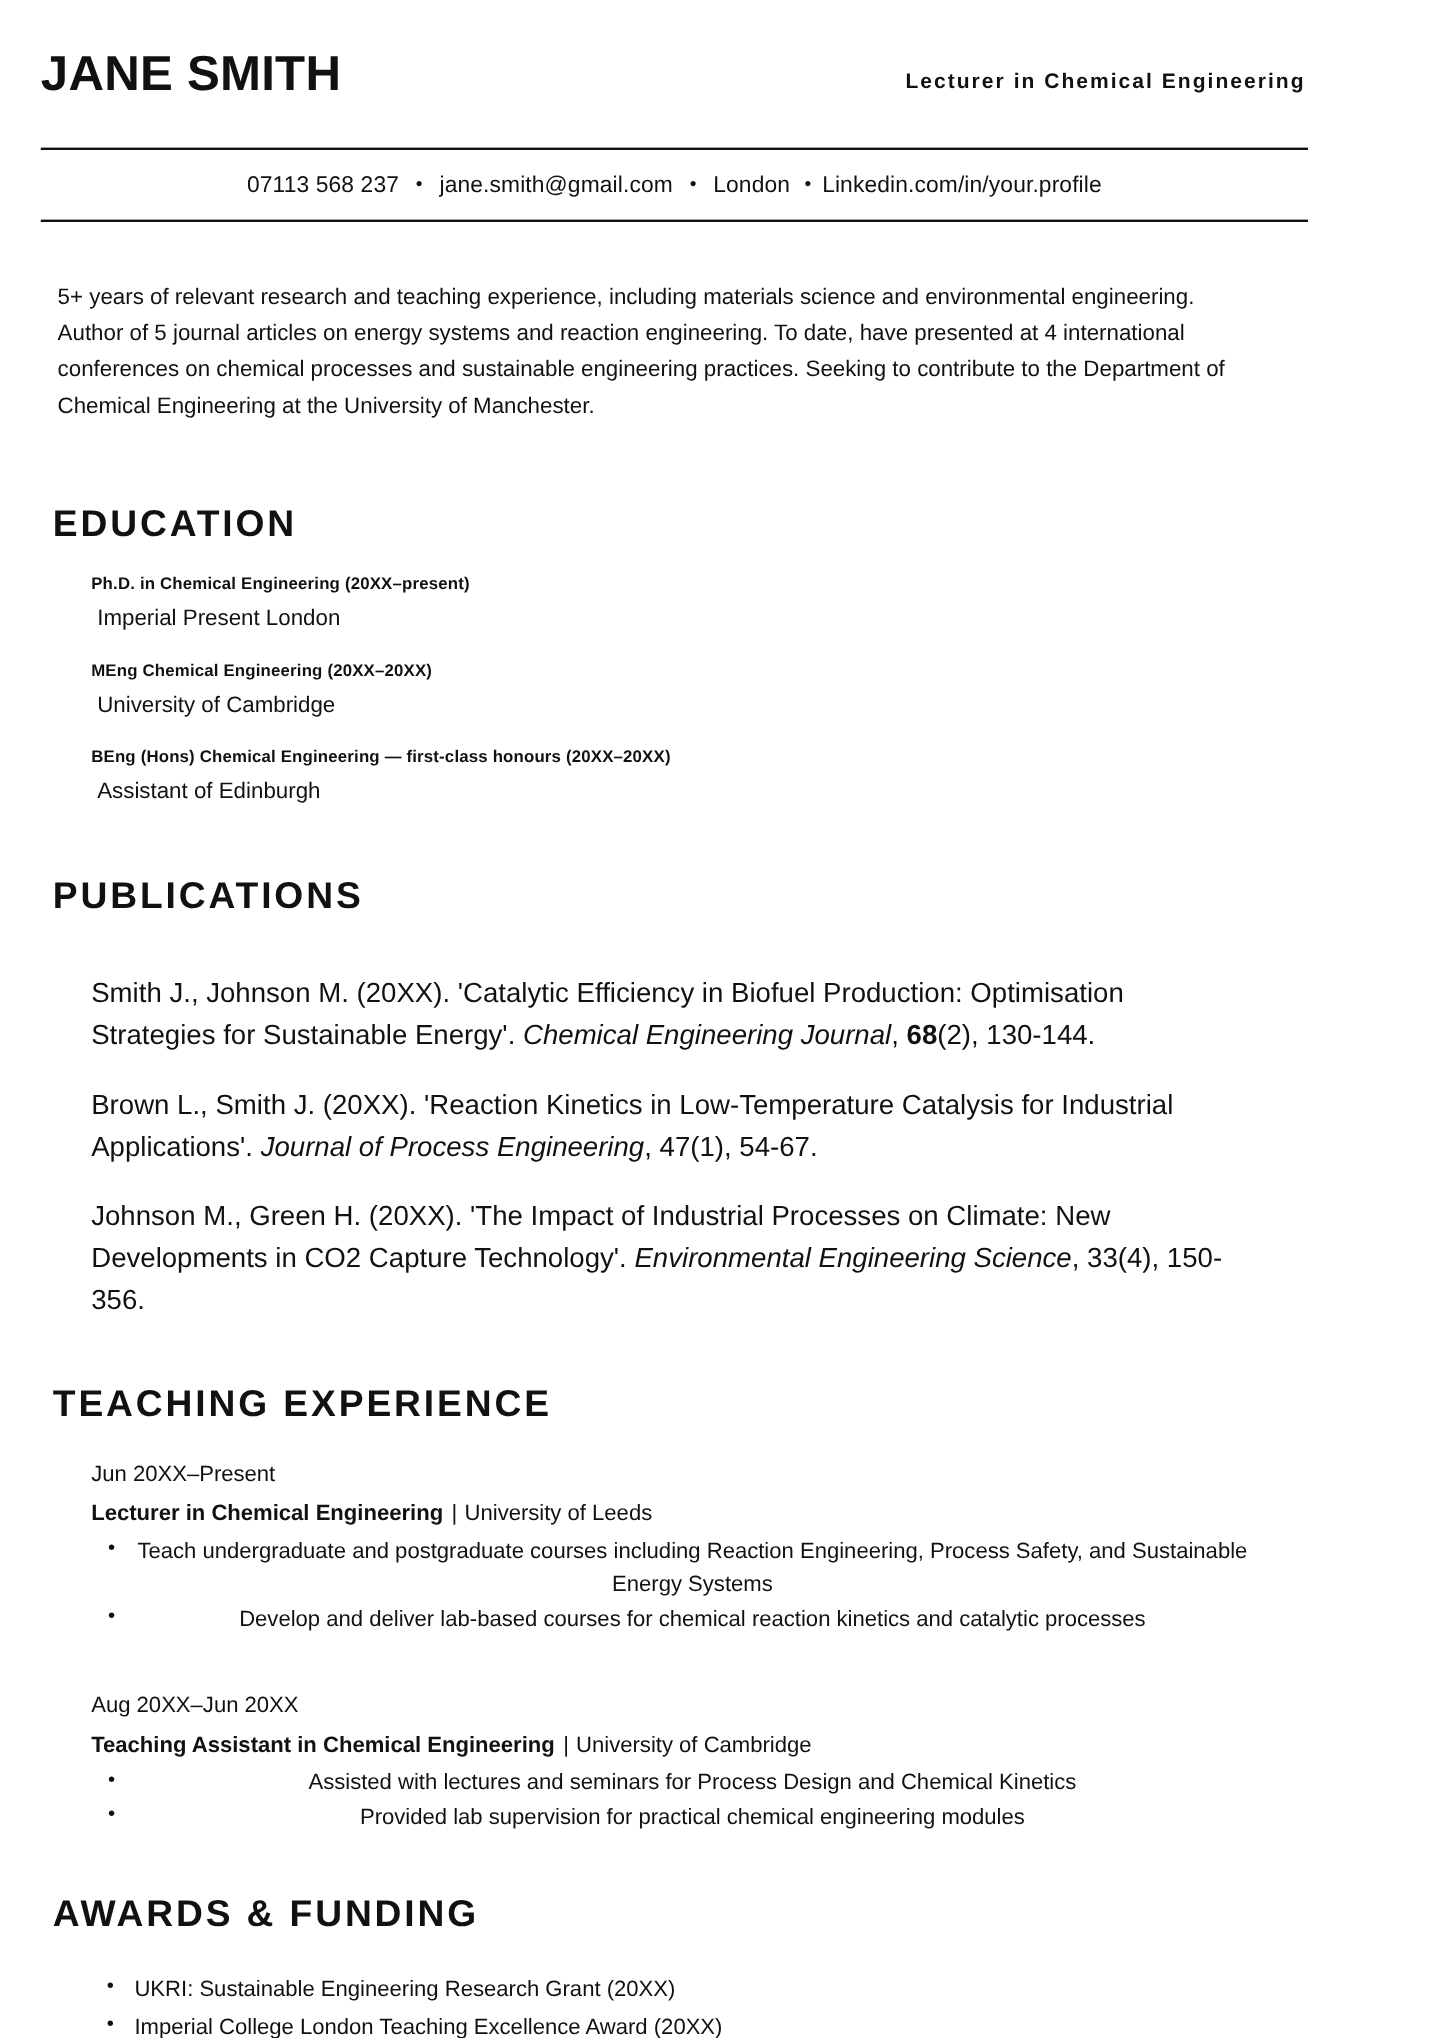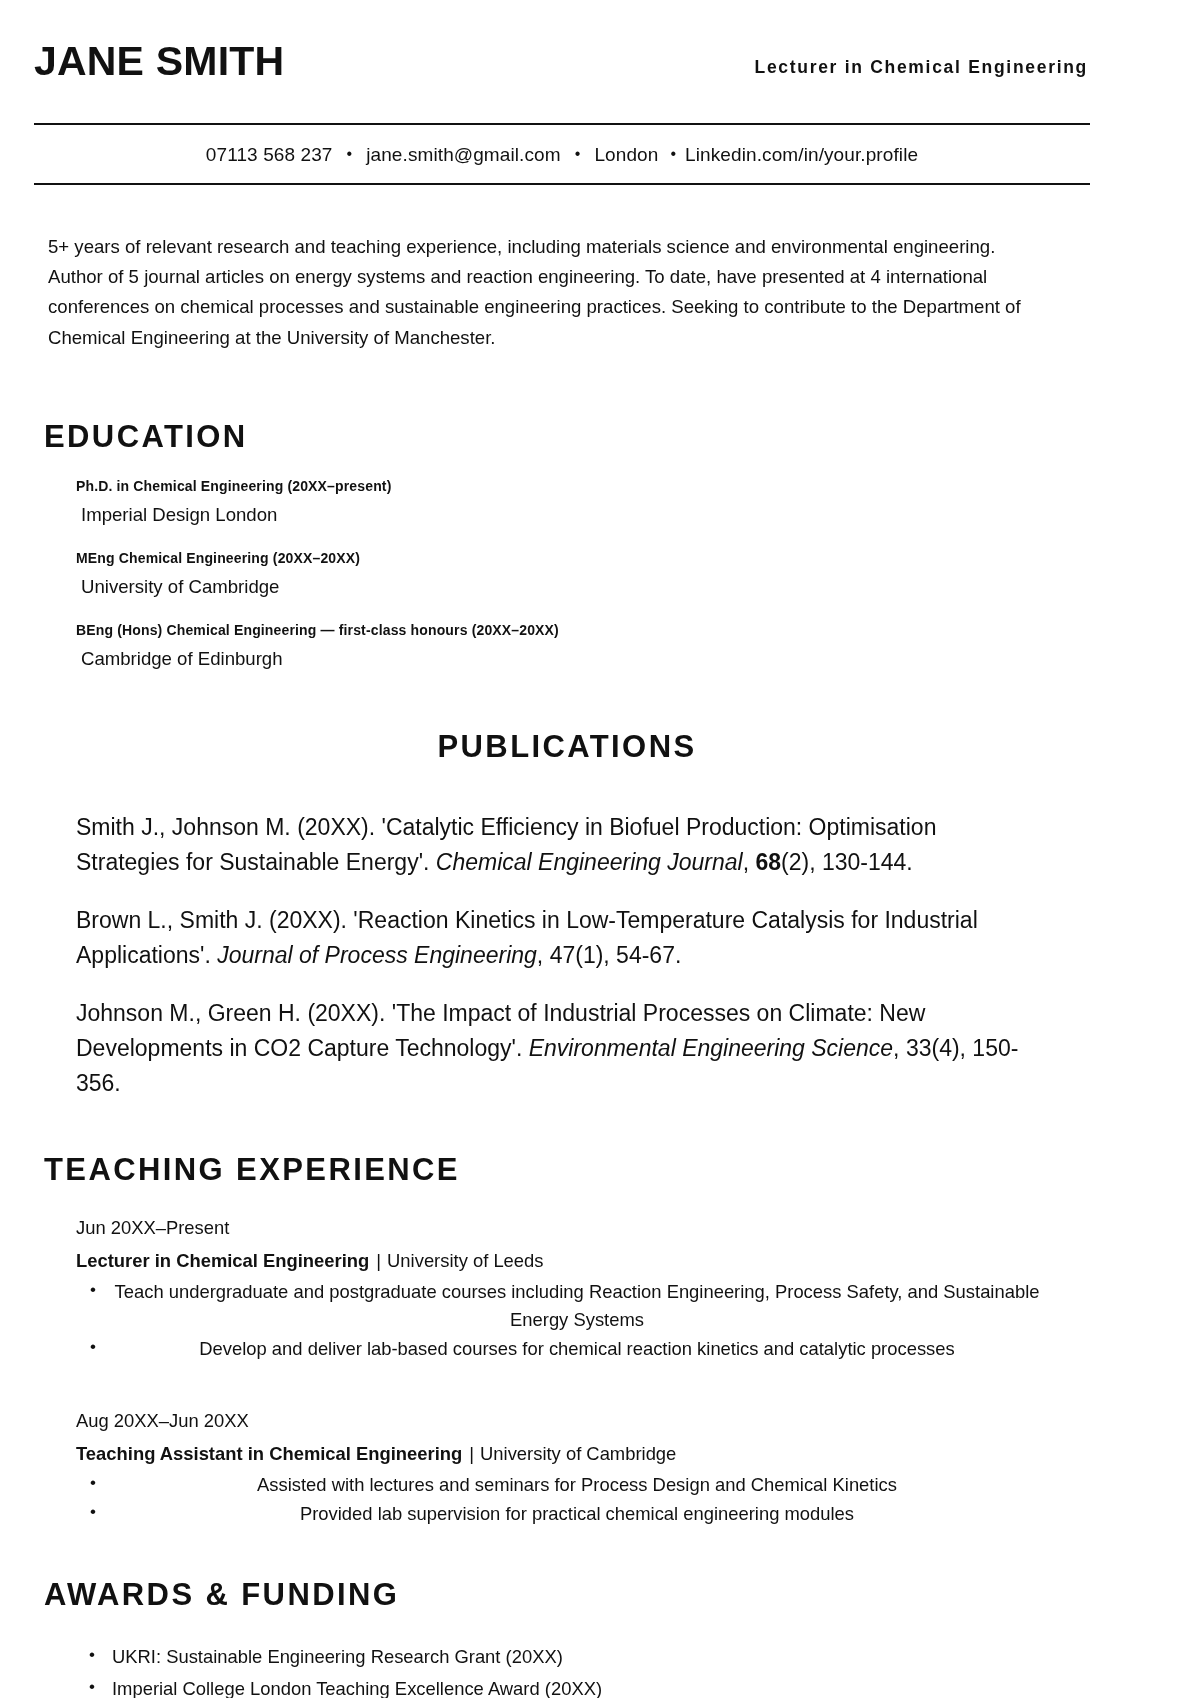--- a/index.html
+++ b/index.html
@@ -80,21 +80,21 @@
   }
 
   
   .section-title {
     font-size: 31px;
     font-weight: 700;
     letter-spacing: 2.4px;
     margin: 0;
   }
   .sec-education { padding: 48px 0 0 10px; }
-  .sec-publications { padding: 58px 0 0 10px; text-align: center; }
+  .sec-publications { padding: 58px 0 0 10px; }
   .sec-teaching { padding: 51px 0 0 10px; }
   .sec-awards { padding: 48px 0 0 10px; }
 
   
   .edu-list { padding: 22px 0 0 42px; }
   .edu-item { margin-bottom: 22px; }
   .edu-item:last-child { margin-bottom: 0; }
   .edu-degree {
     font-size: 14px;
     font-weight: 700;
@@ -202,29 +202,29 @@
   </div>
 
   <hr class="rule rule-bottom">
 
   <p class="summary">5+ years of relevant research and teaching experience, including materials science and environmental engineering. Author of 5 journal articles on energy systems and reaction engineering. To date, have presented at 4 international conferences on chemical processes and sustainable engineering practices. Seeking to contribute to the Department of Chemical Engineering at the University of Manchester.</p>
 
   <h2 class="section-title sec-education">EDUCATION</h2>
   <div class="edu-list">
     <div class="edu-item">
       <div class="edu-degree">Ph.D. in Chemical Engineering (20XX–present)</div>
-      <div class="edu-school">Imperial Design London</div>
+      <div class="edu-school">Imperial Present London</div>
     </div>
     <div class="edu-item">
       <div class="edu-degree">MEng Chemical Engineering (20XX–20XX)</div>
       <div class="edu-school">University of Cambridge</div>
     </div>
     <div class="edu-item">
       <div class="edu-degree">BEng (Hons) Chemical Engineering — first-class honours (20XX–20XX)</div>
-      <div class="edu-school">Cambridge of Edinburgh</div>
+      <div class="edu-school">Assistant of Edinburgh</div>
     </div>
   </div>
 
   <h2 class="section-title sec-publications">PUBLICATIONS</h2>
   <div class="pub-list">
     <p class="pub-item"><span>Smith J., Johnson M. (20XX). 'Catalytic Efficiency in Biofuel Production: Optimisation Strategies for Sustainable Energy'. </span><span class="pub-journal">Chemical Engineering Journal</span><span>, </span><span class="pub-vol">68</span><span>(2), 130-144.</span></p>
     <p class="pub-item"><span>Brown L., Smith J. (20XX). 'Reaction Kinetics in Low-Temperature Catalysis for Industrial Applications'. </span><span class="pub-journal">Journal of Process Engineering</span><span>, </span><span>47</span><span>(1), 54-67.</span></p>
     <p class="pub-item"><span>Johnson M., Green H. (20XX). 'The Impact of Industrial Processes on Climate: New Developments in CO2 Capture Technology'. </span><span class="pub-journal">Environmental Engineering Science</span><span>, </span><span>33</span><span>(4), 150-356.</span></p>
   </div>
 

